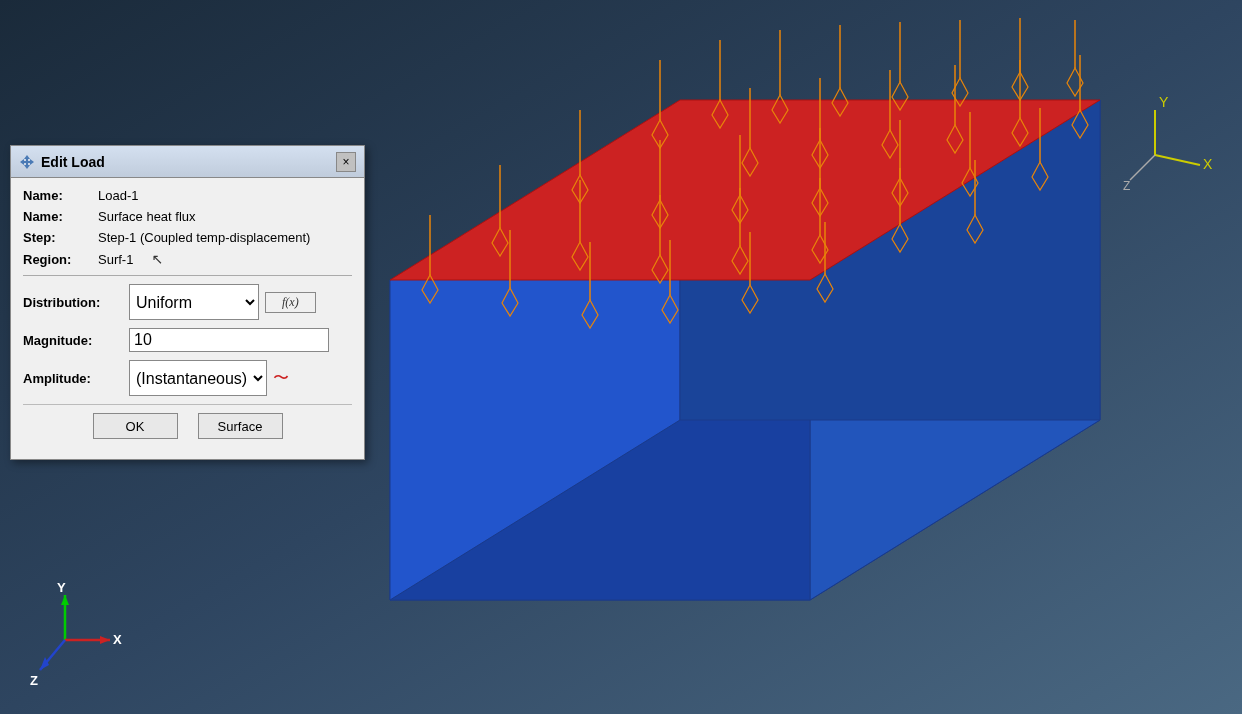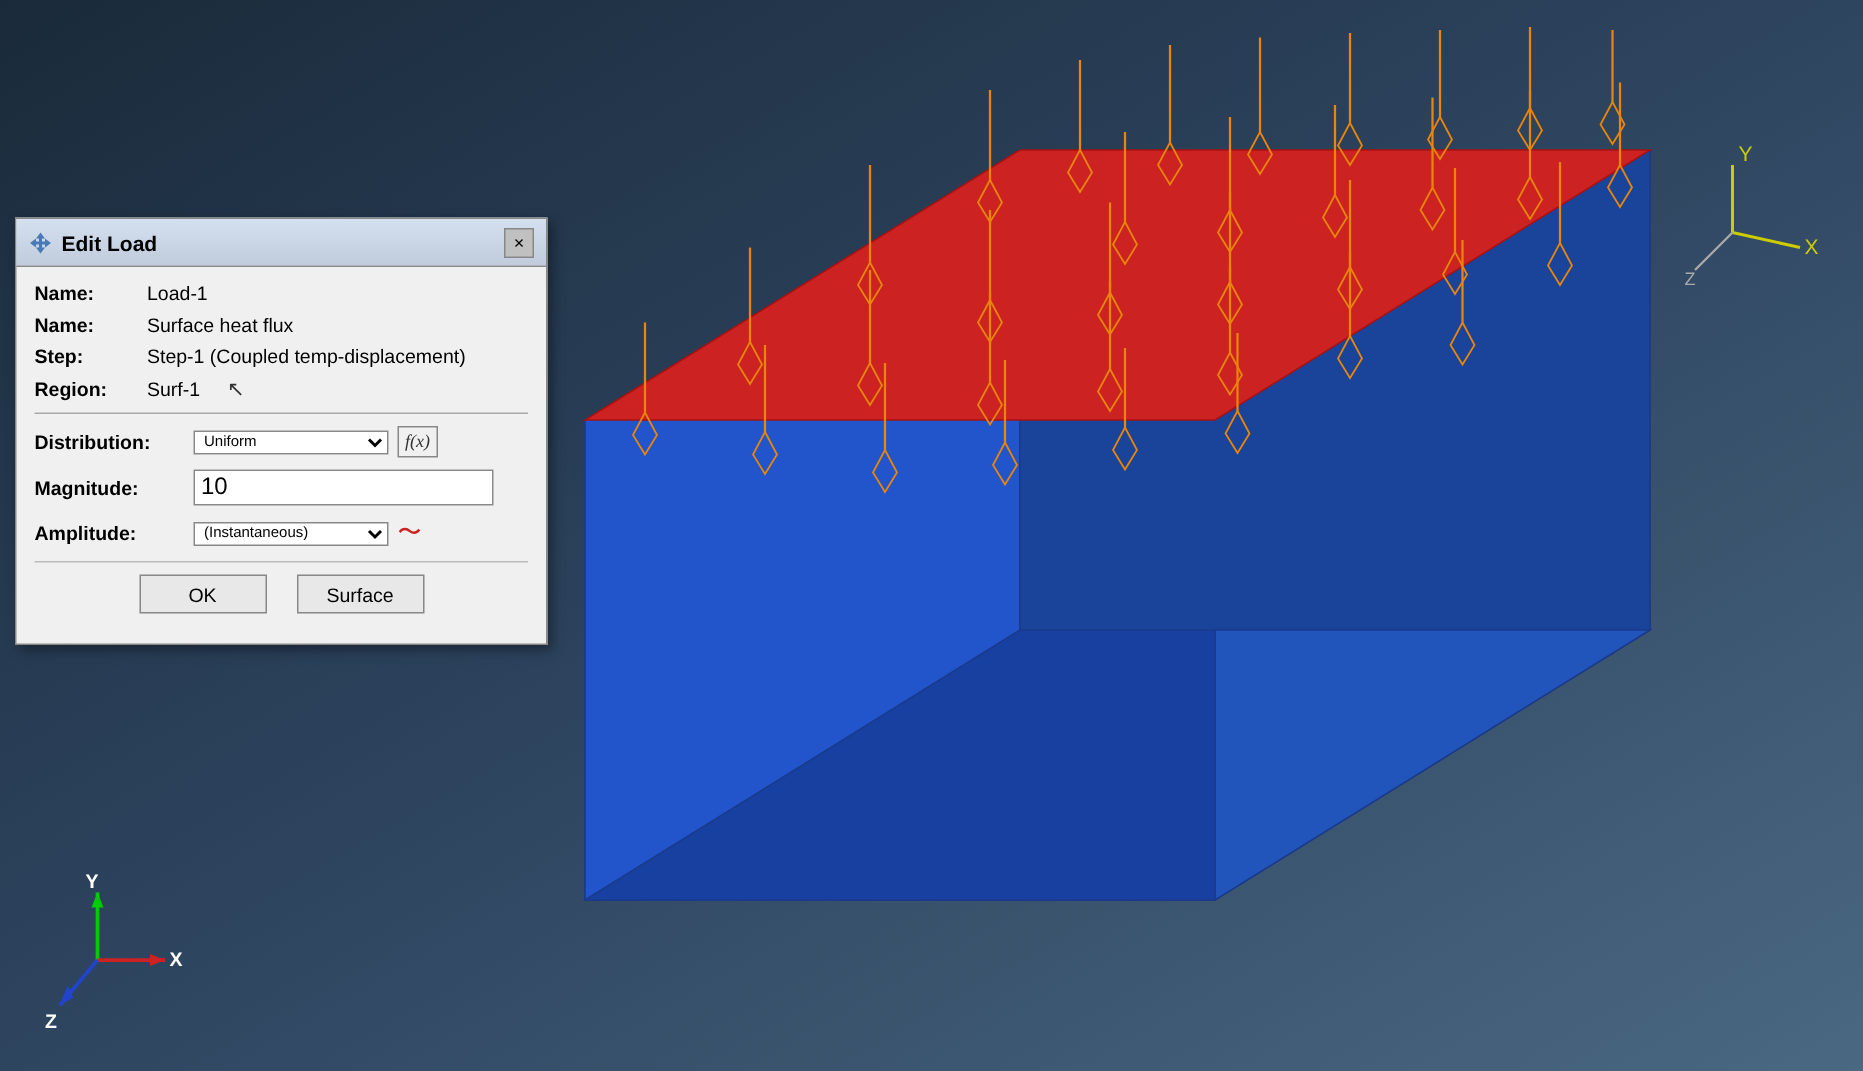--- a/index.html
+++ b/index.html
@@ -129,41 +129,41 @@
     }
 
     .field-control {
       display: flex;
       align-items: center;
       gap: 6px;
       flex: 1;
     }
 
     select.field-select {
-      height: 16px;
-      font-size: 10px;
+      height: 36px;
+      font-size: 16px;
       border: 1px solid #888;
       background: white;
       min-width: 130px;
       padding: 0 2px;
     }
 
     input.field-input {
       height: 24px;
       font-size: 16px;
       border: 1px solid #888;
       background: white;
       padding: 0 4px;
       width: 200px;
     }
 
     .fx-btn {
       background: #f0f0f0;
       border: 1px solid #888;
-      padding: 2px 4px;
+      padding: 2px 16px;
       font-size: 12px;
       cursor: pointer;
       font-style: italic;
       color: #333;
       font-family: 'Times New Roman', serif;
     }
 
     .amplitude-icon {
       color: #cc2222;
       font-size: 16px;

